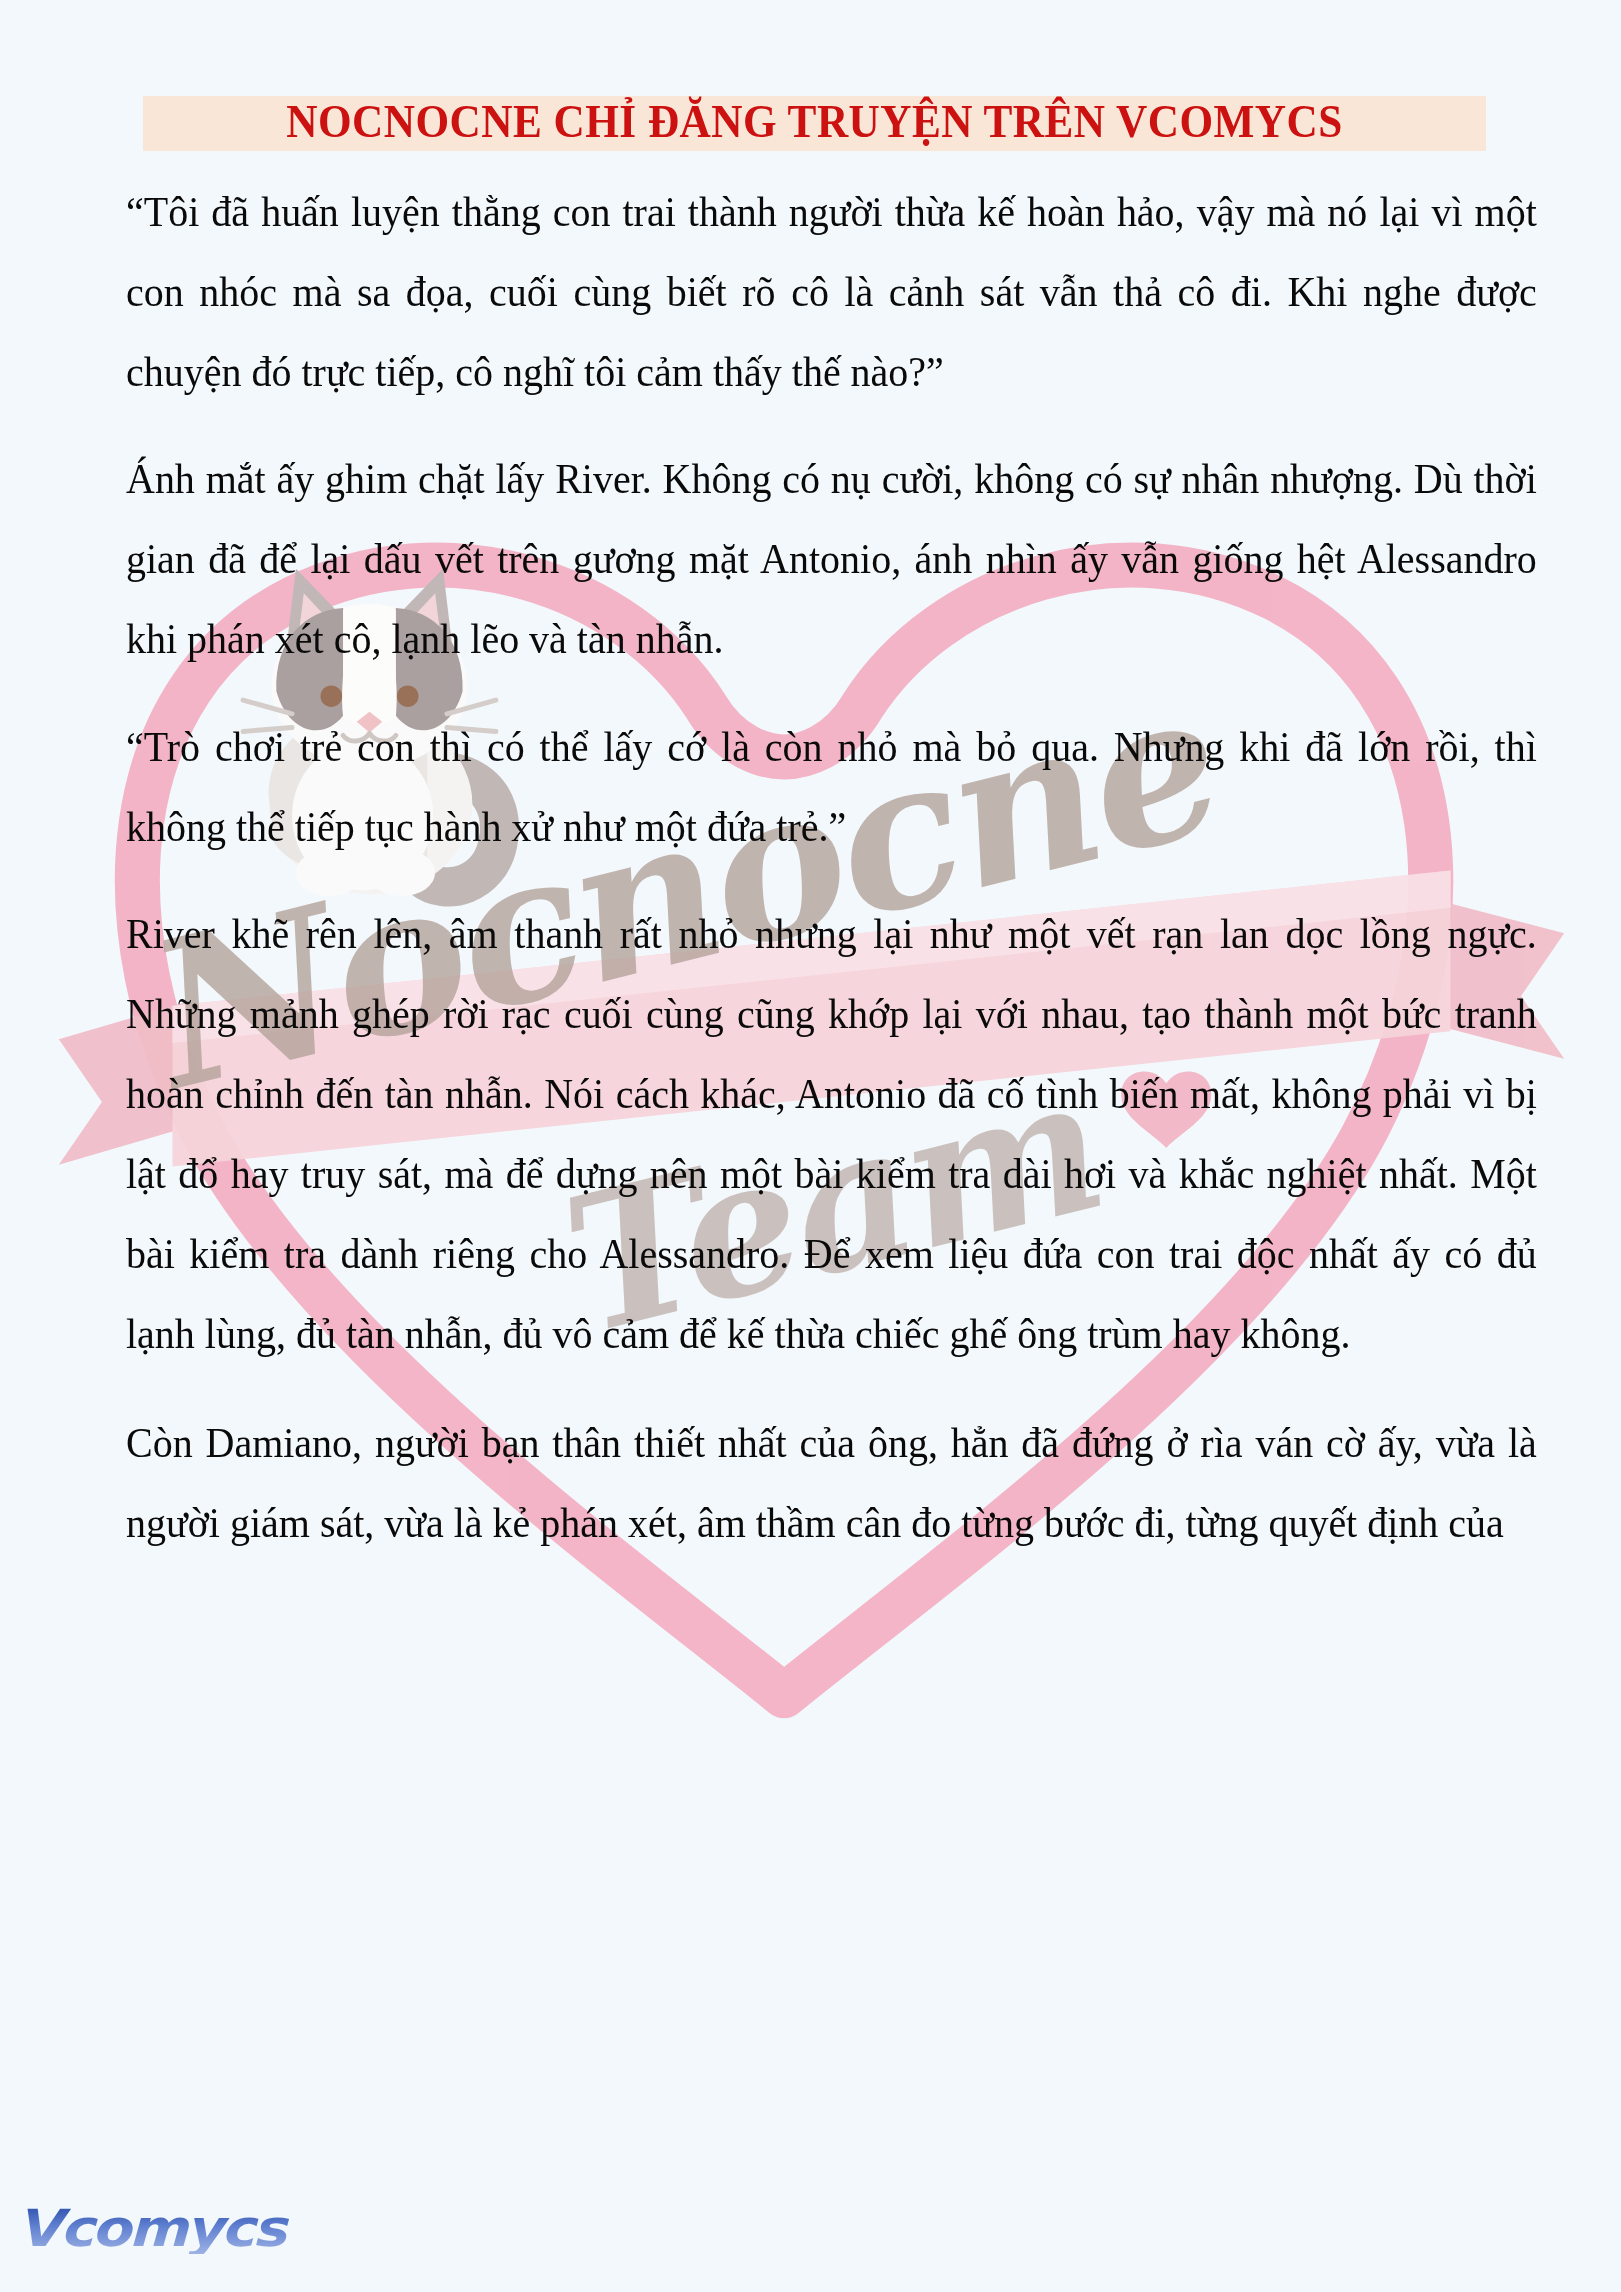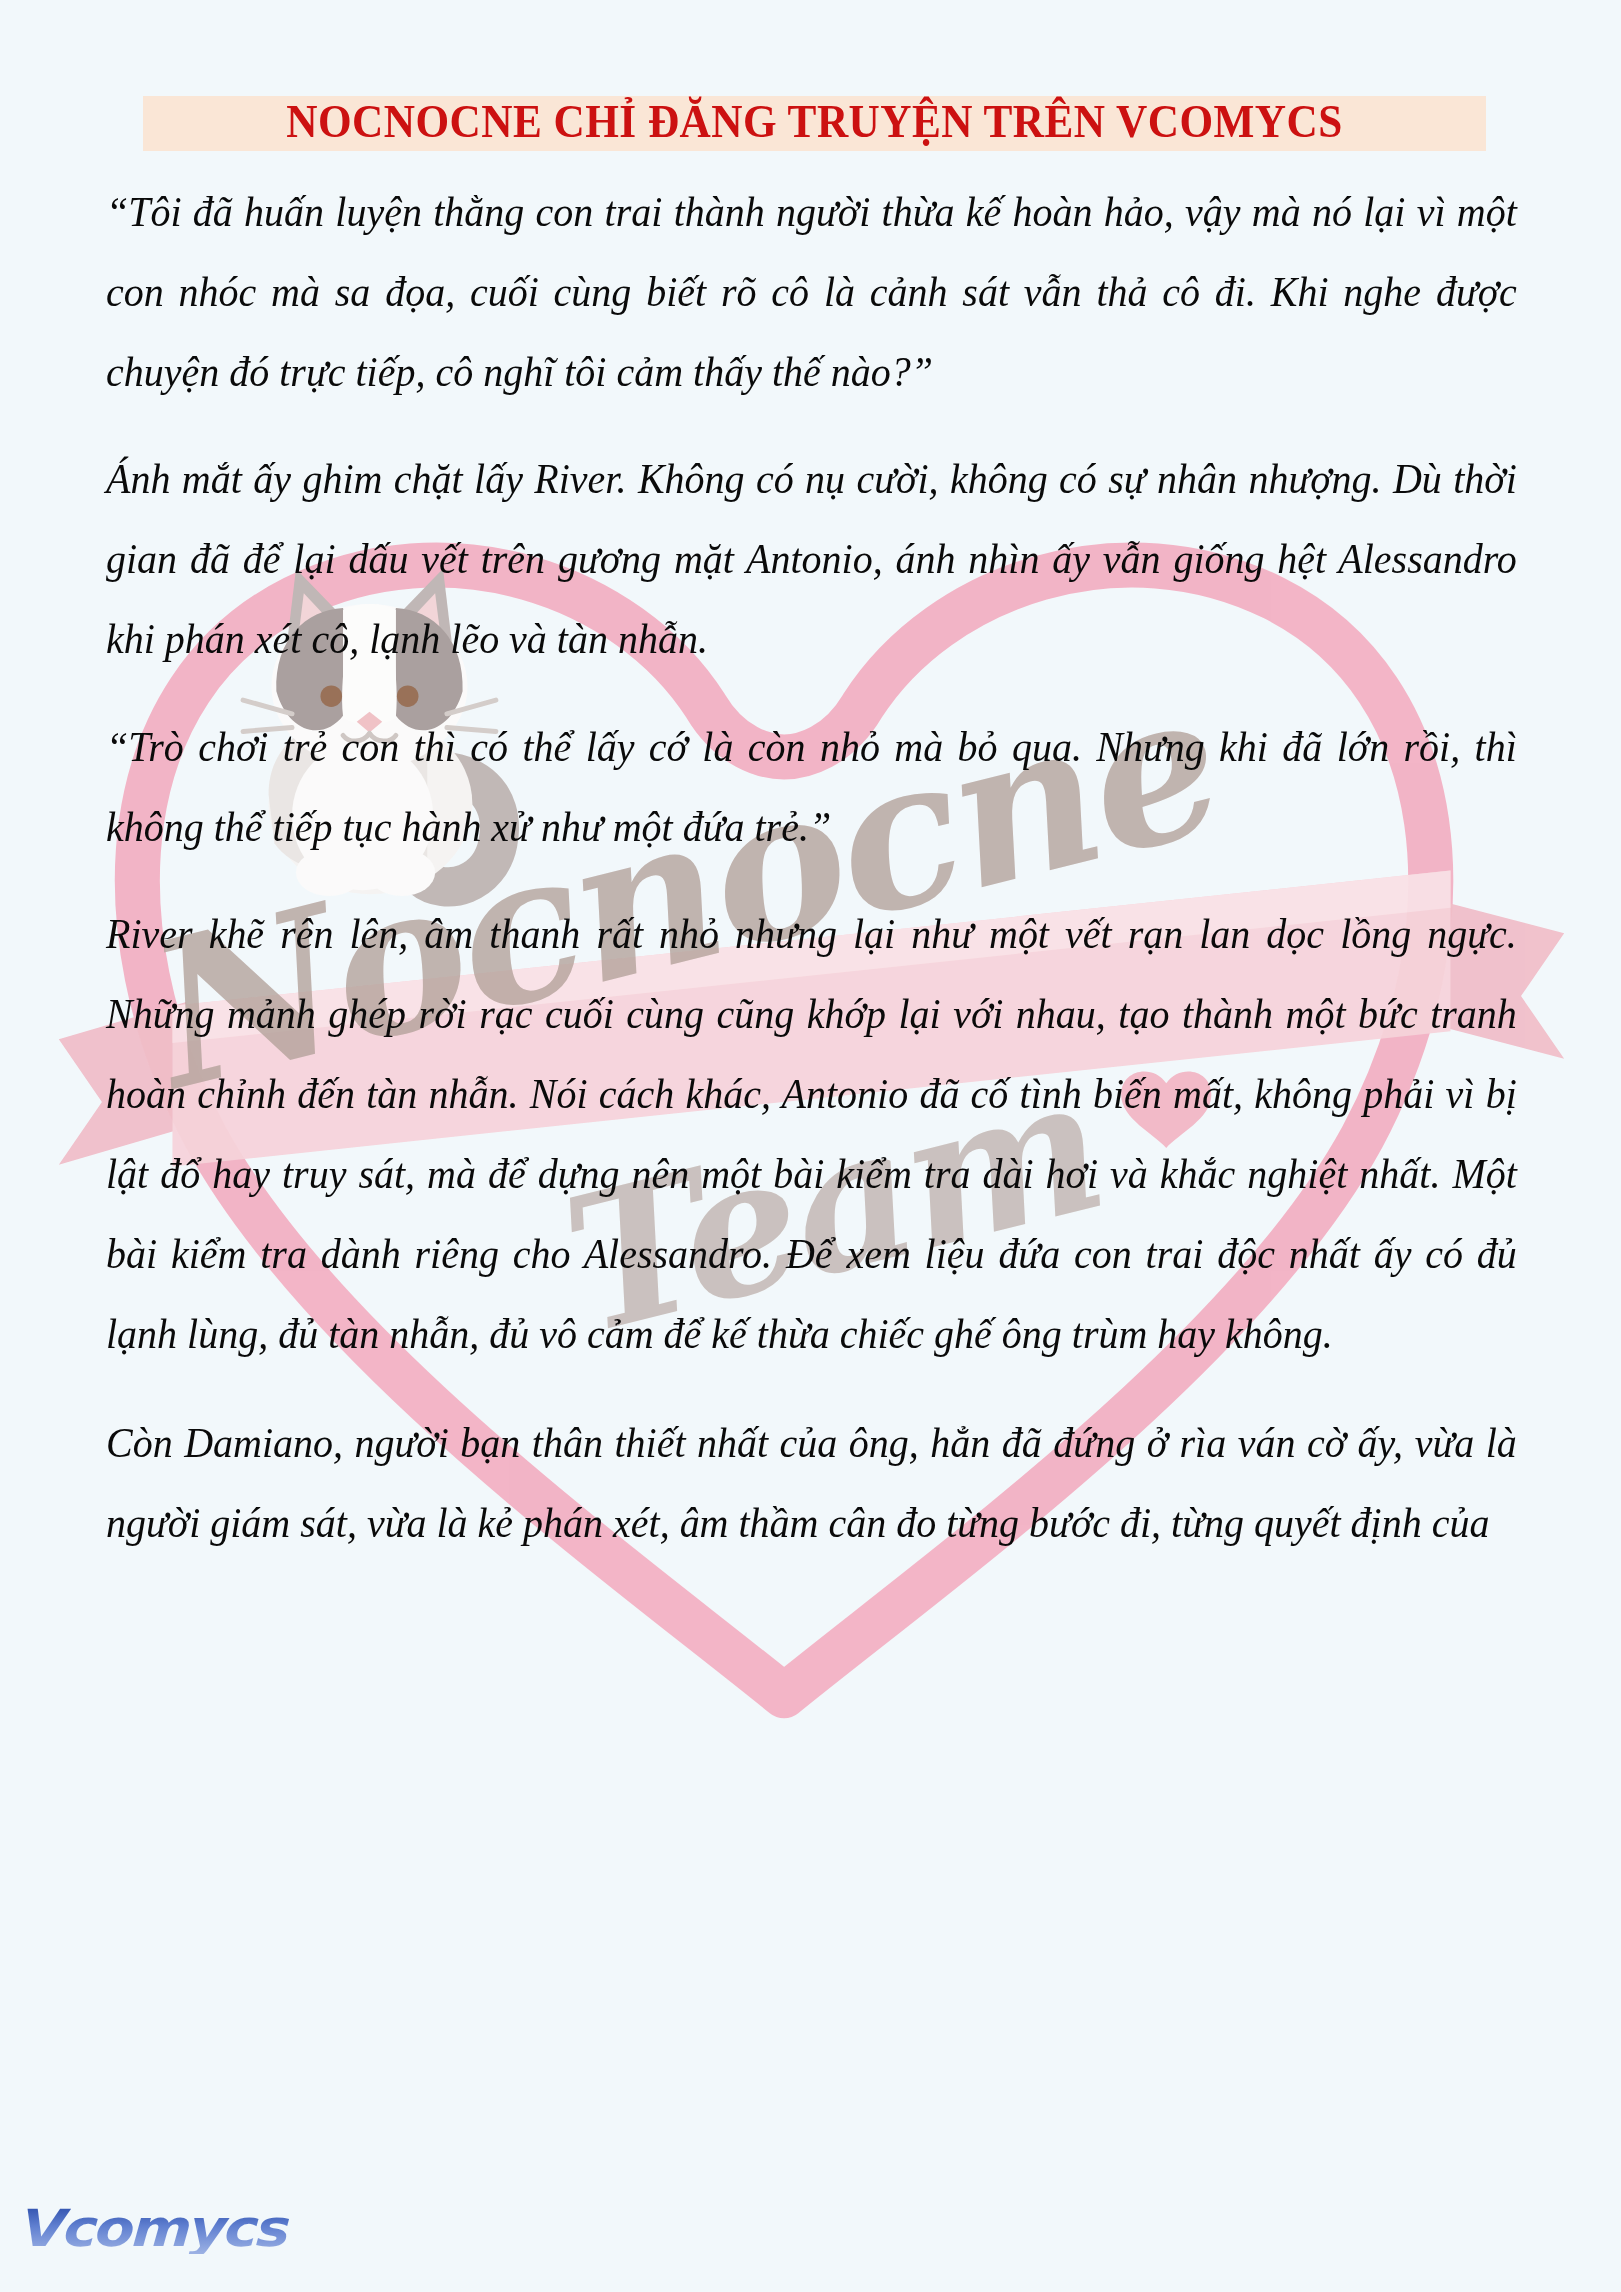--- a/index.html
+++ b/index.html
@@ -68,24 +68,23 @@
     letter-spacing: 0.5px;
     transform: scaleX(0.94);
     transform-origin: center center;
     white-space: nowrap;
     z-index: 4;
   }
 
   
   .body-col {
     position: absolute;
-    left: 106px;
+    left: 126px;
     top: 172px;
     width: 1411px;
-    font-style: italic;
   }
   p.para {
     margin: 0 0 27.4px 0;
     font-family: "Liberation Serif", "DejaVu Serif", serif;
     font-size: 43px;
     line-height: 80px;
     color: #0a0a0a;
     text-align: justify;
     text-justify: inter-word;
     transform: scaleX(0.93);

